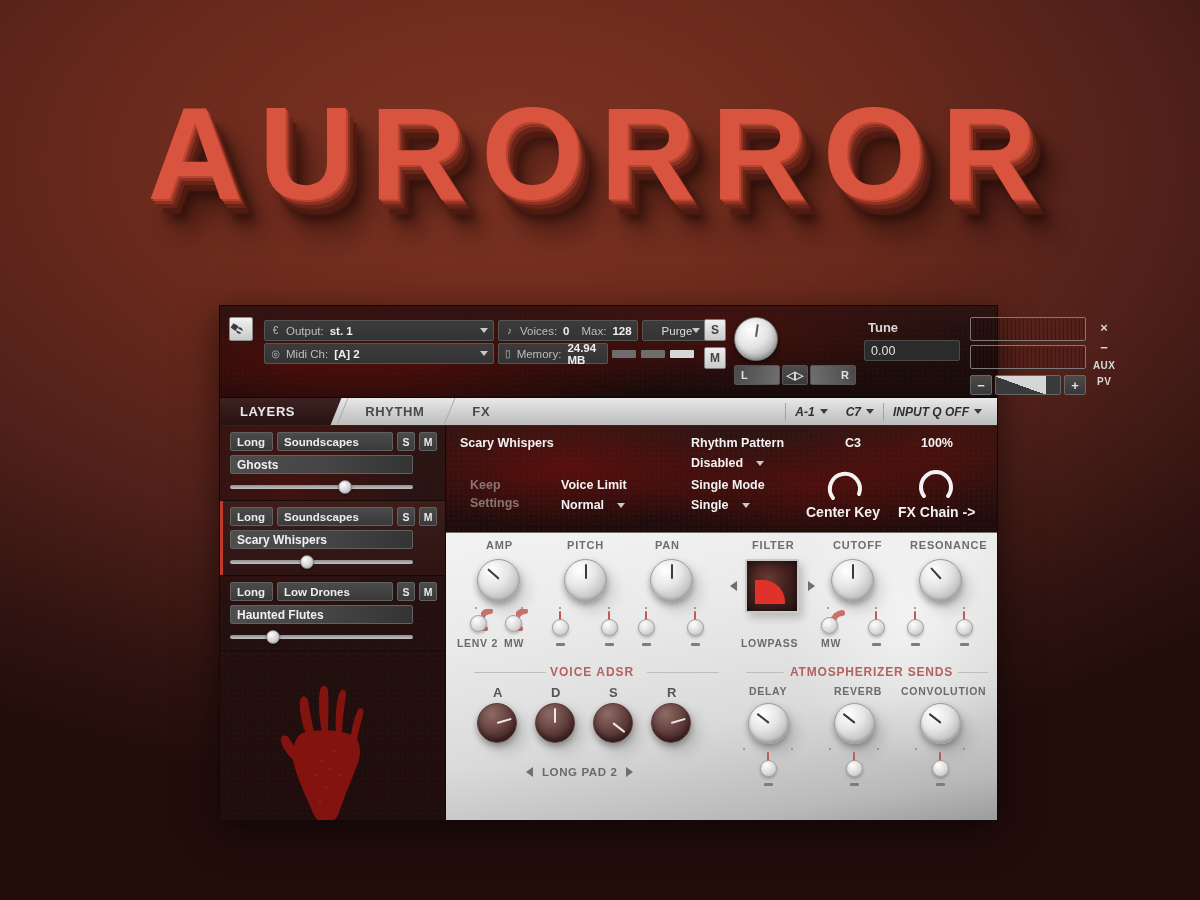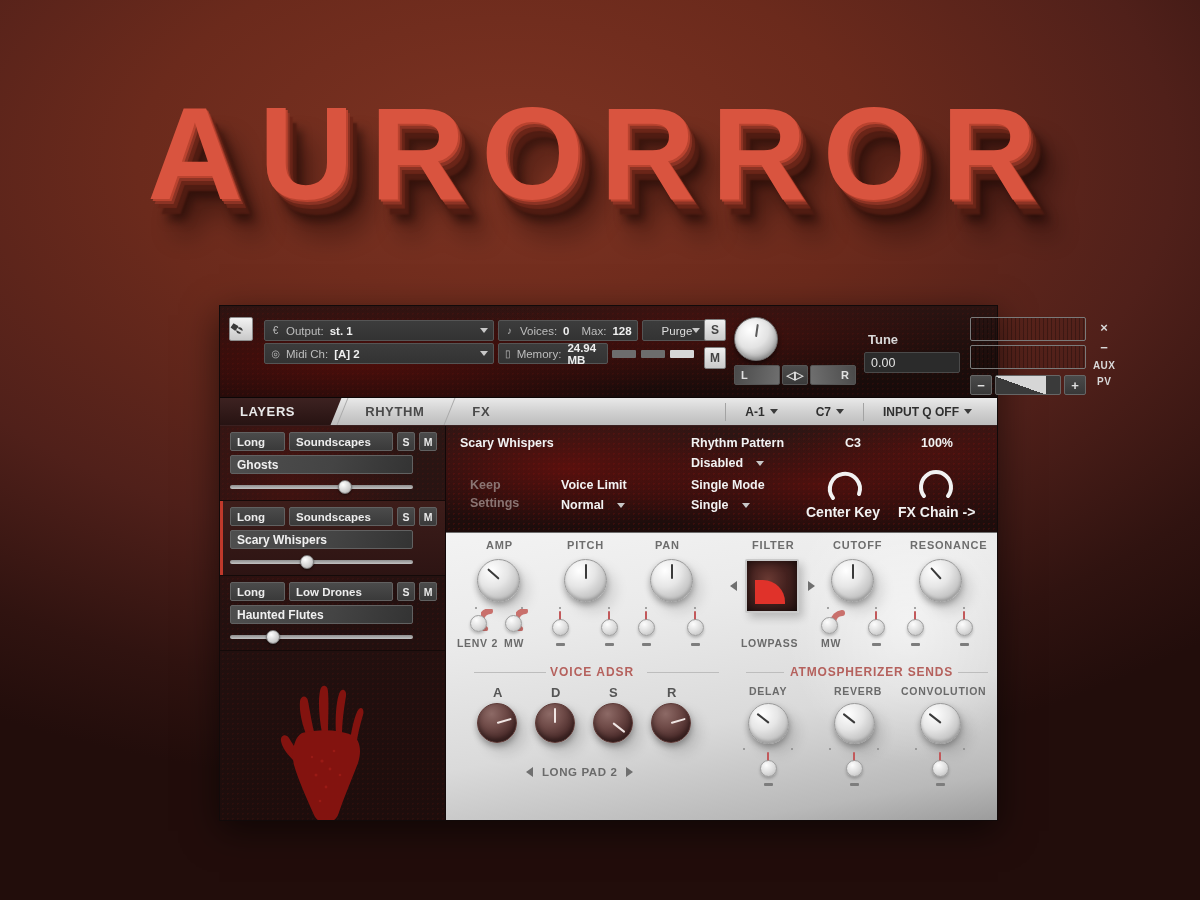--- a/index.html
+++ b/index.html
@@ -109,21 +109,21 @@
     color:#444;font-size:12px;font-weight:bold;display:flex;align-items:center;justify-content:center;
   }
   .tune-wrap { display:flex; margin-left:8px; position:relative; z-index:2; }
   .big-knob {
     width:44px;height:44px;border-radius:50%;
     background: radial-gradient(circle at 36% 28%, #ffffff 0%, #e3e3e3 45%, #a9a9a9 80%, #8f8f8f 100%);
     border:1px solid #6e6e6e; position:relative;
     box-shadow: 0 2px 5px rgba(0,0,0,.6), inset 0 -2px 4px rgba(0,0,0,.25);
   }
   .big-knob::after{content:"";position:absolute;left:50%;top:6px;width:2px;height:13px;background:#5a5a5a;transform:translateX(-50%) rotate(8deg);transform-origin:bottom center;border-radius:1px;}
-  .tune-right { margin-left:8px; display:flex; flex-direction:column; gap:3px;justify-content:center; }
+  .tune-right { margin-left:8px; display:flex; flex-direction:column; gap:3px; }
   .tune-lbl { color:#d8d8d8; font-size:13px; font-weight:bold; height:20px; display:flex;align-items:center; padding-left:4px;}
   .tune-val {
     width:96px;height:21px;background:#2b2b2b;border:1px solid #4a4a4a;border-radius:2px;
     color:#e2e2e2;font-size:12.5px;display:flex;align-items:center;padding-left:6px;
   }
   .pan-row { display:flex; margin-top:4px; }
   .pan-seg {
     height:20px;background:linear-gradient(180deg,#555,#3d3d3d);border:1px solid #555;border-radius:2px;
     color:#e0e0e0;font-size:11px;font-weight:bold;display:flex;align-items:center;
   }
@@ -170,21 +170,21 @@
     content:"";position:absolute;right:-13px;top:0;width:26px;height:100%;
     background: linear-gradient(180deg,#3d2221 0%, #271312 100%);
     transform: skewX(-22deg);
   }
   .tab.sep::before{
     content:"";position:absolute;left:-3px;top:0;width:1px;height:100%;
     background:#a9a9a9; transform: skewX(-22deg);
   }
   .tabbar .spacer{flex:1;}
   .tab-right { display:flex;align-items:center; gap:0; padding-right:6px; color:#2f2f2f; font-size:12px; font-weight:bold;}
-  .tr-item{display:flex;align-items:center;gap:5px;padding:0 19px;border-left:1px solid #a3a3a3;height:18px;}
+  .tr-item{display:flex;align-items:center;gap:5px;padding:0 9px;border-left:1px solid #a3a3a3;height:18px;font-style:italic;}
   .tri-dk{width:0;height:0;border-left:4px solid transparent;border-right:4px solid transparent;border-top:5px solid #3a3a3a;}
 
   
   .body { flex:1; display:flex; min-height:0; }
 
   
   .layers {
     width: 226px; position:relative;
     background:
       radial-gradient(ellipse 80% 60% at 30% 12%, rgba(110,16,12,.35), rgba(0,0,0,0) 70%),
@@ -203,21 +203,21 @@
   }
   .layer.sel { background: linear-gradient(180deg,#3d1d1a,#2d1413); }
   .layer.sel::before{
     content:"";position:absolute;left:0;top:0;width:3px;height:100%;background:#c0392b;
   }
   .lrow1 { display:flex; gap:4px; align-items:center; }
   .lfield {
     height:19px;background:linear-gradient(180deg,#4b4b4b,#3a3a3a);border:1px solid #616161;border-radius:2px;
     color:#ececec;font-size:11.5px;font-weight:bold;display:flex;align-items:center;padding-left:6px;
   }
-  .lf-long{width:55px;}
+  .lf-long{width:43px;}
   .lf-cat{flex:1;}
   .lsm {
     width:18px;height:19px;background:linear-gradient(180deg,#4b4b4b,#3a3a3a);border:1px solid #616161;border-radius:2px;
     color:#e8e8e8;font-size:10.5px;font-weight:bold;display:flex;align-items:center;justify-content:center;
   }
   .lname {
     margin-top:4px;height:19px;background:linear-gradient(110deg,#4e4e4e 0%,#444 56%,#333 100%);
     border:1px solid #616161;border-radius:2px;color:#f0f0f0;font-size:12px;font-weight:bold;
     display:flex;align-items:center;padding-left:6px; width:183px;
   }

